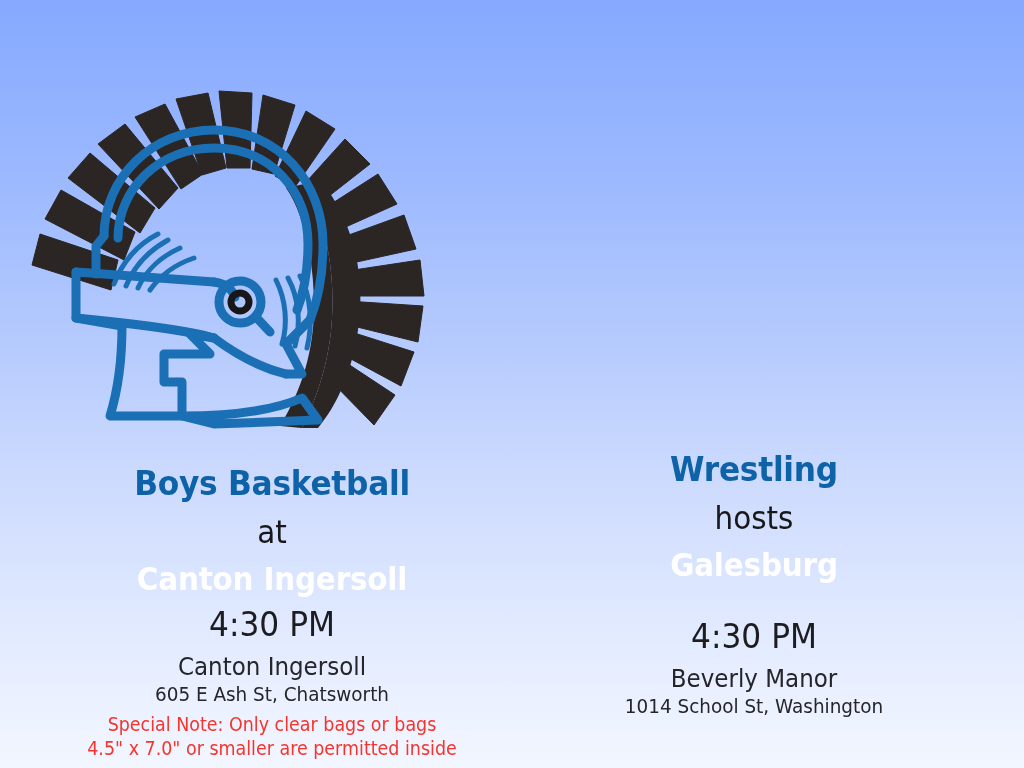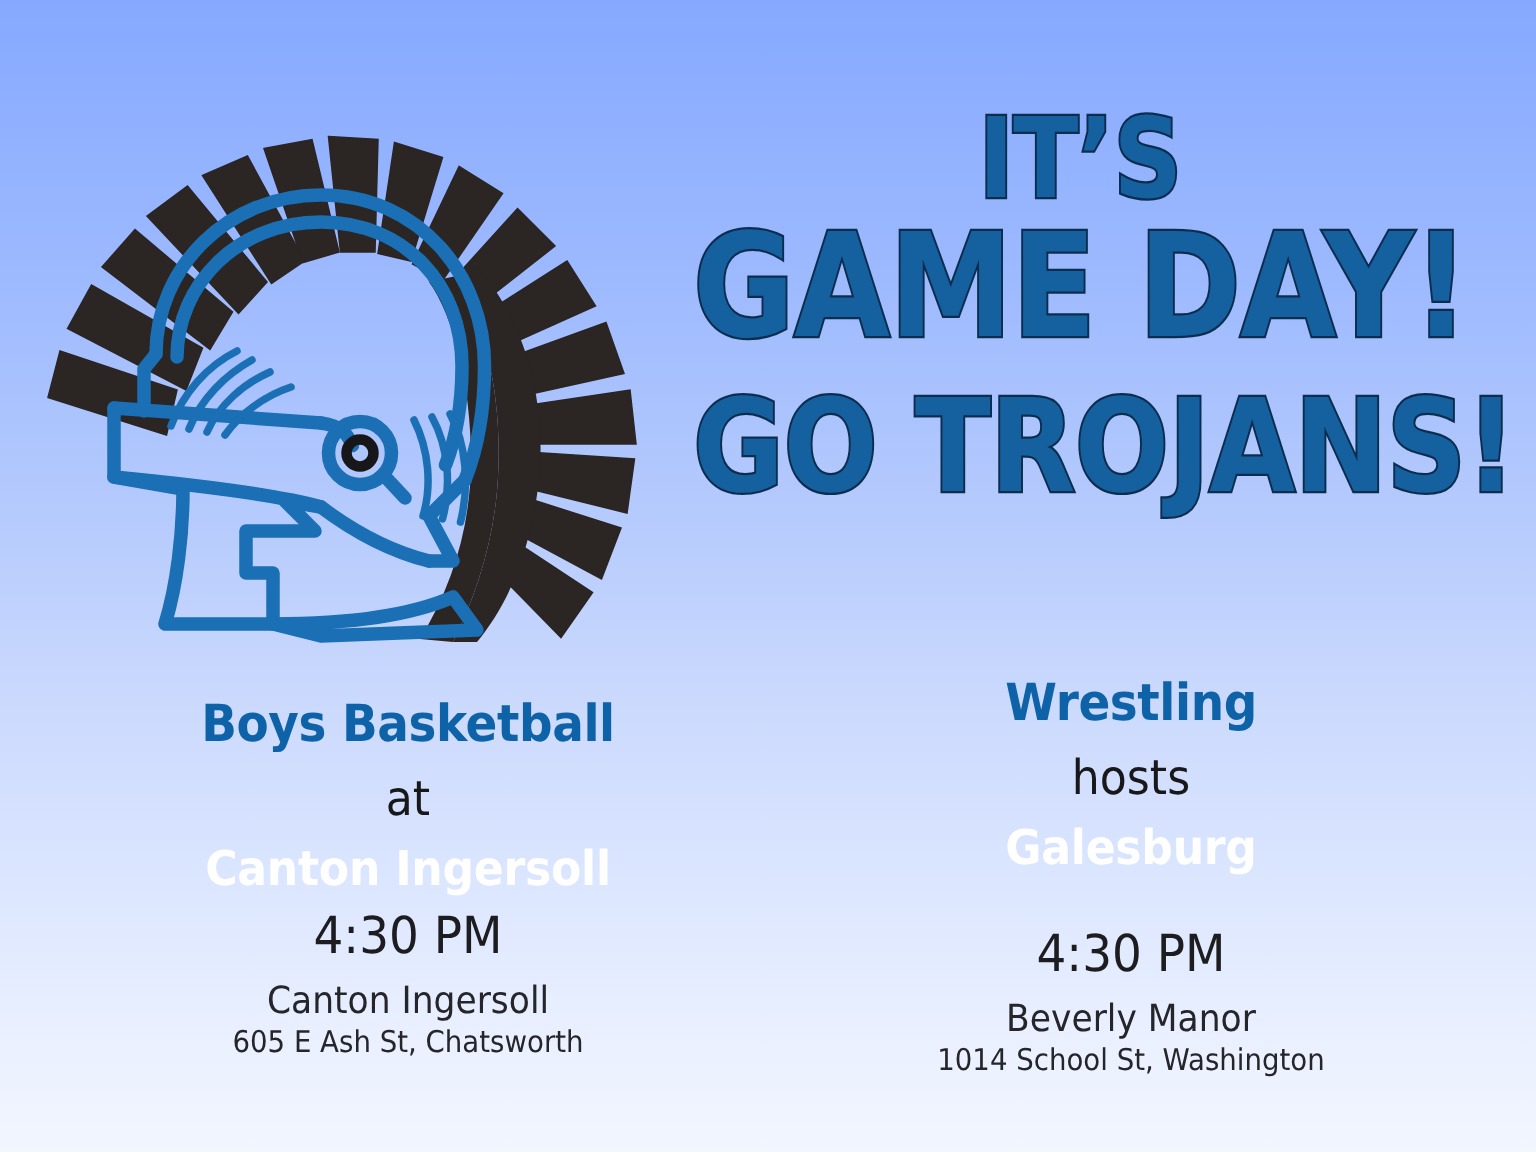--- a/index.html
+++ b/index.html
@@ -218,33 +218,32 @@
       </g>
 
       <g>
         <circle cx="222" cy="264" r="21" fill="none" stroke="#1b6fb4" stroke-width="9"></circle>
         <circle cx="222" cy="264" r="9" fill="none" stroke="#17171a" stroke-width="7"></circle>
         <path d="M238,279 L252,294" stroke="#1b6fb4" stroke-width="9" stroke-linecap="round" fill="none"></path>
       </g>
     </svg>
   </div>
 
-  <div id="headline">
-    <span class="head-line l1">IT’S</span>
-    <span class="head-line l2">GAME DAY!</span>
-    <span class="head-line l3">GO TROJANS!</span>
-  </div>
 
   <div class="col" id="col-left">
     <div class="sport">Boys Basketball</div>
     <div class="relword">at</div>
     <div class="opponent">Canton Ingersoll</div>
     <div class="time">4:30 PM</div>
     <div class="venue">Canton Ingersoll</div>
     <div class="address">605 E Ash St, Chatsworth</div>
+    <div class="note">
+      <div class="note-line">Special Note: Only clear bags or bags</div>
+      <div class="note-line">4.5" x 7.0" or smaller are permitted inside</div>
+    </div>
   </div>
 
   <div class="col" id="col-right">
     <div class="sport">Wrestling</div>
     <div class="relword">hosts</div>
     <div class="opponent">Galesburg</div>
     <div class="time">4:30 PM</div>
     <div class="venue">Beverly Manor</div>
     <div class="address">1014 School St, Washington</div>
   </div>

